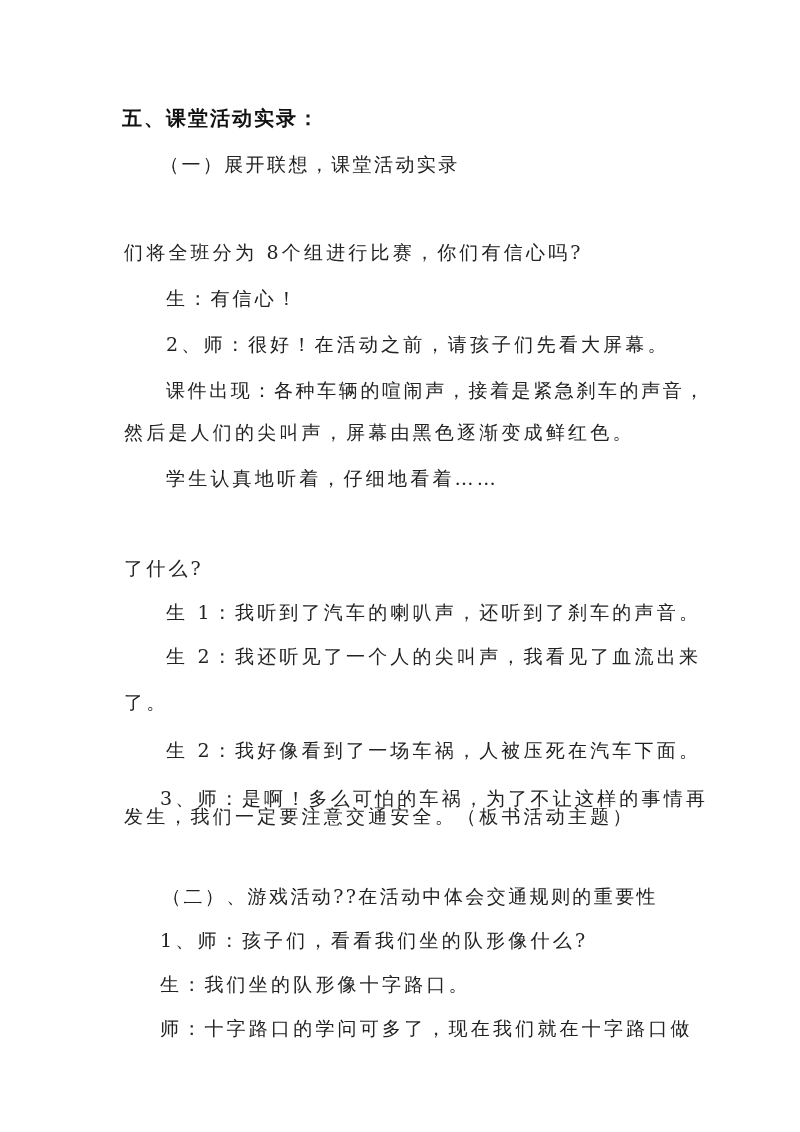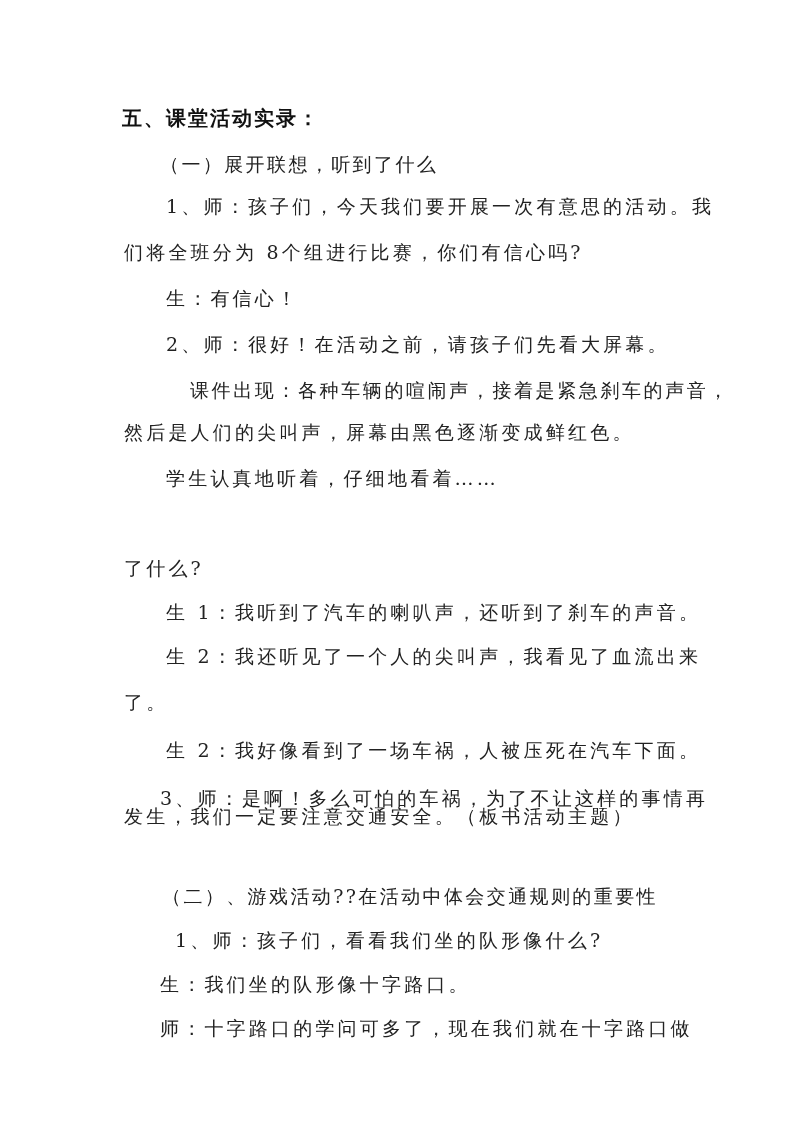--- a/index.html
+++ b/index.html
@@ -36,35 +36,34 @@
       letter-spacing: 2px;
       color: #111;
     }
   </style>
 </head>
 <body>
 
 <div class="page">
   <div class="line heading" style="left:122px; top:106px;">五、课堂活动实录：</div>
 
-  <div class="line" style="left:160px; top:152px; letter-spacing:2.4px;">（一）展开联想，听到了什么</div>
+  <div class="line" style="left:160px; top:152px; letter-spacing:2.4px;">（一）展开联想，课堂活动实录</div>
 
-  <div class="line" style="left:166px; top:194px;">1、师：孩子们，今天我们要开展一次有意思的活动。我</div>
   <div class="line" style="left:124px; top:240px;">们将全班分为 8个组进行比赛，你们有信心吗?</div>
   <div class="line" style="left:166px; top:286px;">生：有信心！</div>
   <div class="line" style="left:166px; top:332px;">2、师：很好！在活动之前，请孩子们先看大屏幕。</div>
-  <div class="line" style="left:166px; top:378px; letter-spacing:2.6px;margin-left:24px;">课件出现：各种车辆的喧闹声，接着是紧急刹车的声音，</div>
+  <div class="line" style="left:166px; top:378px; letter-spacing:2.6px;">课件出现：各种车辆的喧闹声，接着是紧急刹车的声音，</div>
   <div class="line" style="left:124px; top:420px;">然后是人们的尖叫声，屏幕由黑色逐渐变成鲜红色。</div>
   <div class="line" style="left:166px; top:466px;">学生认真地听着，仔细地看着……</div>
   <div class="line" style="left:124px; top:556px;">了什么?</div>
   <div class="line" style="left:166px; top:600px;">生 1：我听到了汽车的喇叭声，还听到了刹车的声音。</div>
   <div class="line" style="left:166px; top:644px;">生 2：我还听见了一个人的尖叫声，我看见了血流出来</div>
   <div class="line" style="left:124px; top:690px;">了。</div>
   <div class="line" style="left:166px; top:738px;">生 2：我好像看到了一场车祸，人被压死在汽车下面。</div>
   <div class="line" style="left:160px; top:786px;">3、师：是啊！多么可怕的车祸，为了不让这样的事情再</div>
   <div class="line" style="left:124px; top:804px;">发生，我们一定要注意交通安全。（板书活动主题）</div>
 
   <div class="line" style="left:162px; top:884px; letter-spacing:2.4px;">（二）、游戏活动??在活动中体会交通规则的重要性</div>
 
-  <div class="line" style="left:160px; top:928px;margin-left:15px;">1、师：孩子们，看看我们坐的队形像什么?</div>
+  <div class="line" style="left:160px; top:928px;">1、师：孩子们，看看我们坐的队形像什么?</div>
   <div class="line" style="left:160px; top:972px;">生：我们坐的队形像十字路口。</div>
   <div class="line" style="left:160px; top:1016px;">师：十字路口的学问可多了，现在我们就在十字路口做</div>
 </div>
 
 </body></html>

